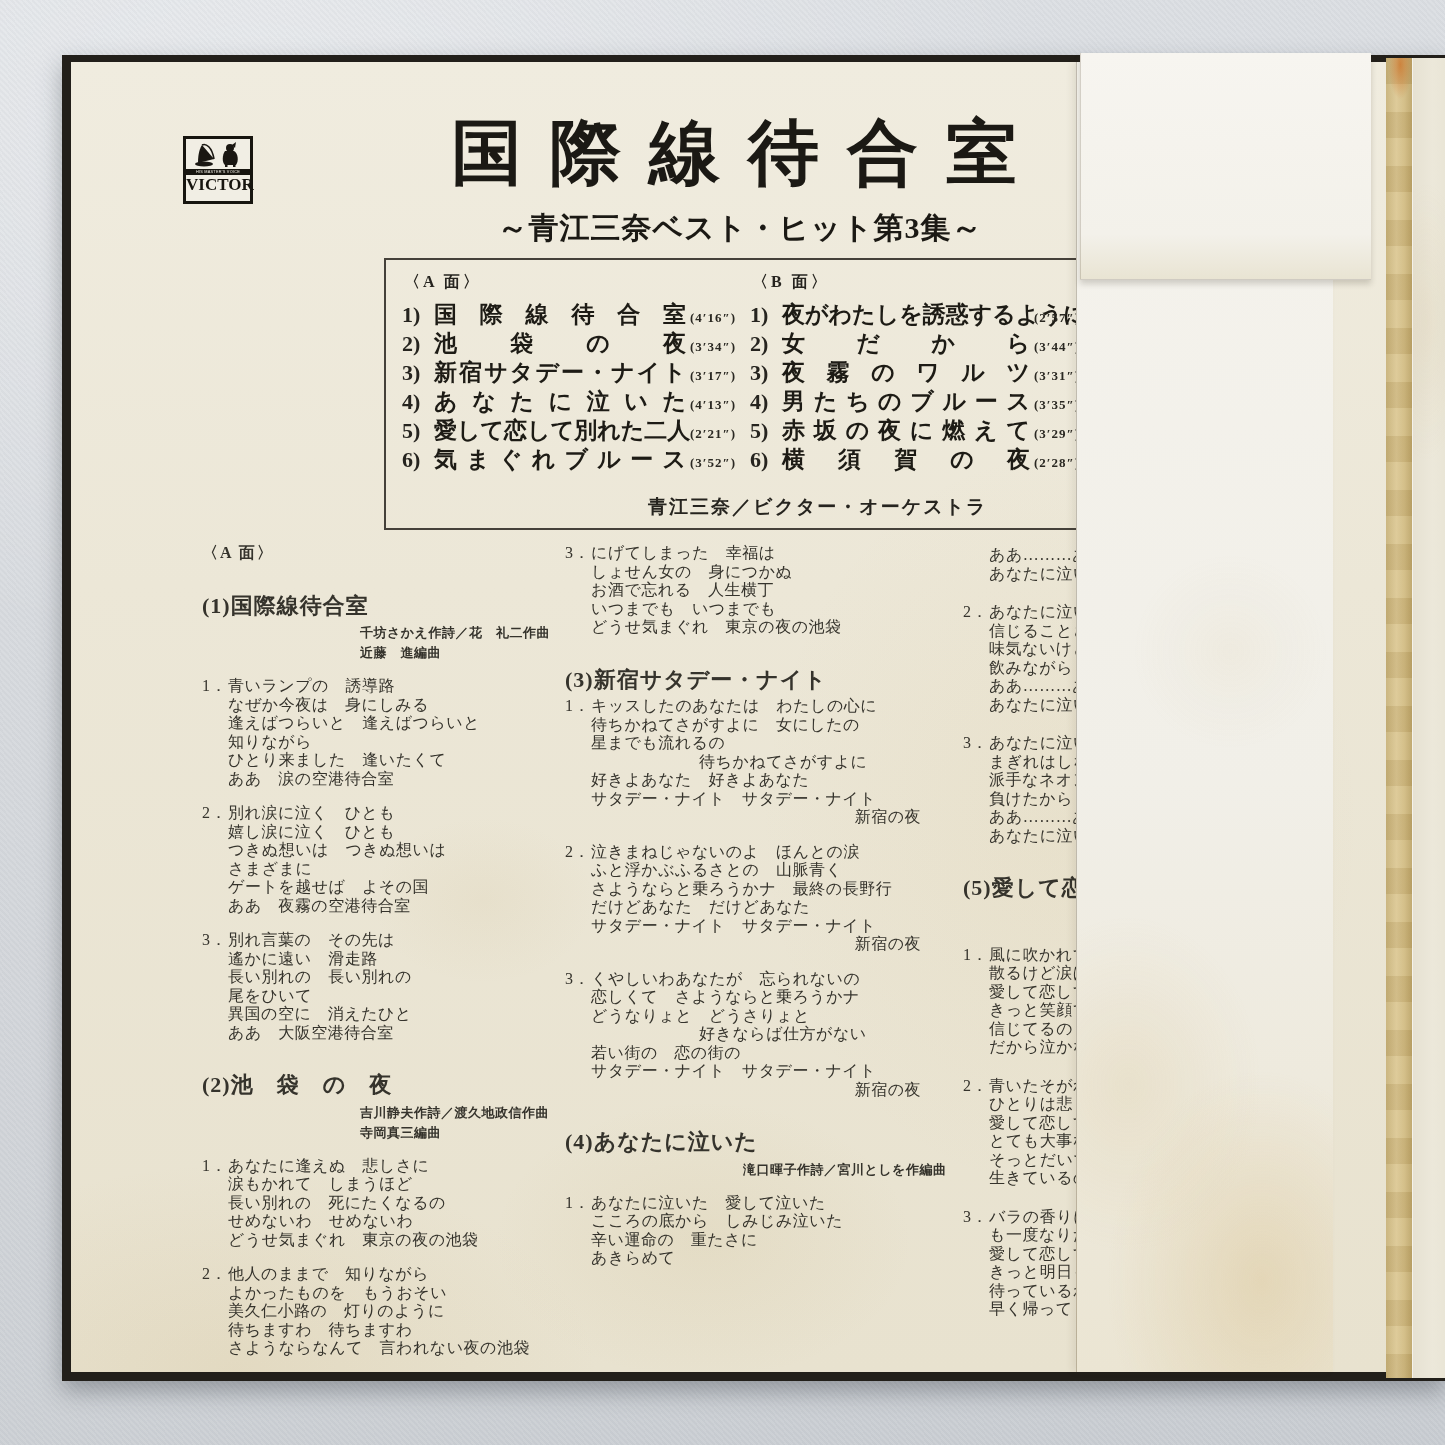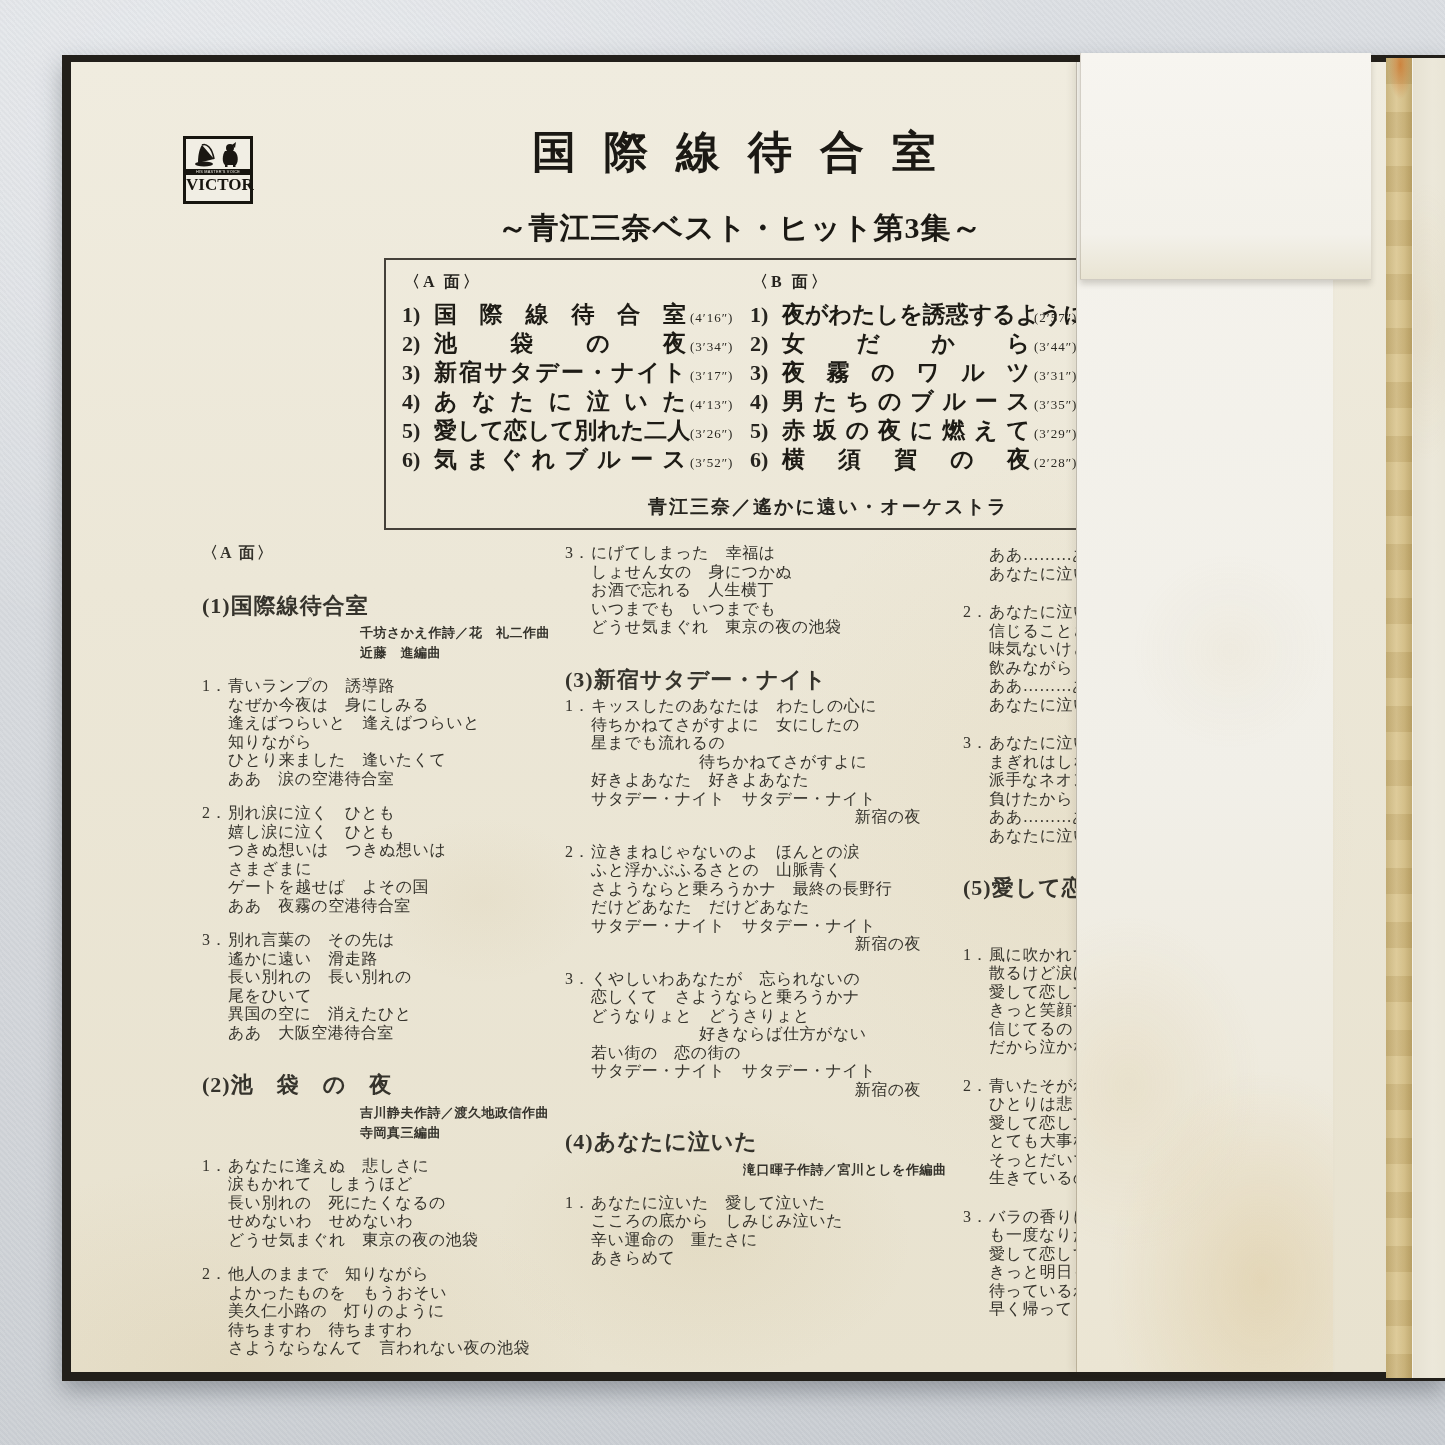--- a/index.html
+++ b/index.html
@@ -49,34 +49,34 @@
   
   .victor{position:absolute;left:183px;top:136px;width:70px;height:68px;border:3px solid #17150f;
     background:#f1eee4;box-sizing:border-box;display:flex;flex-direction:column;align-items:stretch;}
   .v-art{flex:1;display:flex;align-items:center;justify-content:center;}
   .v-tag{height:9px;background:#17150f;color:#f4f1e8;display:flex;align-items:center;justify-content:center;overflow:hidden;}
   .v-tag span{font-size:8px;line-height:8px;letter-spacing:.5px;transform:scale(.48);white-space:nowrap;font-family:"Liberation Sans",sans-serif;}
   .v-word{height:36px;text-align:center;font-weight:bold;font-size:17px;line-height:19px;color:#17150f;letter-spacing:0;}
 
   
   .album-title{position:absolute;left:368px;top:116px;width:760px;text-align:center;
-    font-size:44px;line-height:74px;font-weight:bold;letter-spacing:28px;color:#1b1914;white-space:nowrap;}
+    font-size:71px;line-height:74px;font-weight:bold;letter-spacing:28px;color:#1b1914;white-space:nowrap;}
   .album-subtitle{position:absolute;left:378px;top:202px;width:724px;text-align:center;
     font-size:30px;line-height:52px;font-weight:bold;letter-spacing:1px;color:#1b1914;white-space:nowrap;}
 
   
   .tracklist{position:absolute;left:384px;top:258px;width:700px;height:272px;box-sizing:border-box;
     border:2px solid #45413a;padding:10px 0 0 16px;display:flex;}
   .tside{width:348px;flex:none;}
   .side-label{font-size:16px;font-weight:bold;letter-spacing:3px;margin:2px 0 6px 2px;white-space:nowrap;}
   .trow{display:flex;align-items:baseline;height:29px;white-space:nowrap;}
   .tnum{width:32px;flex:none;font-size:22px;font-weight:bold;}
   .ttitle{width:252px;flex:none;display:flex;justify-content:space-between;font-size:23px;font-weight:bold;color:#1d1b15;}
   .tside.b .ttitle{width:248px;}
-  .ttime{font-size:13px;font-weight:normal;letter-spacing:1px;margin-left:4px;color:#2a2822;}
+  .ttime{font-size:13px;font-weight:bold;letter-spacing:1px;margin-left:4px;color:#2a2822;}
   .performer{position:absolute;left:262px;bottom:8px;font-size:19px;font-weight:bold;letter-spacing:2px;white-space:nowrap;}
 
   
   .lyr{position:absolute;font-size:16px;line-height:18.5px;letter-spacing:.5px;color:#35332c;}
   .lyr .blk-side{font-size:16px;font-weight:bold;letter-spacing:2px;margin-bottom:3px;}
   .lyr .blk-header{font-size:22px;font-weight:bold;letter-spacing:1px;margin:34px 0 8px;white-space:nowrap;}
   .lyr .blk-header:first-child{margin-top:0;}
   .lyr .blk-credit{padding-left:158px;font-size:13px;line-height:20px;font-weight:bold;margin:4px 0 14px;white-space:nowrap;}
   .lyr.c2 .blk-credit{padding-left:178px;}
   .lyr .verse{display:flex;margin-bottom:16px;}
@@ -186,21 +186,21 @@
               <span>て</span>
               <span>恋</span>
               <span>し</span>
               <span>て</span>
               <span>別</span>
               <span>れ</span>
               <span>た</span>
               <span>二</span>
               <span>人</span>
             </span>
-            <span class="ttime">(3′26″)</span>
+            <span class="ttime">(2′21″)</span>
           </div>
           <div class="trow">
             <span class="tnum">6)</span>
             <span class="ttitle">
               <span>気</span>
               <span>ま</span>
               <span>ぐ</span>
               <span>れ</span>
               <span>ブ</span>
               <span>ル</span>
@@ -289,21 +289,21 @@
               <span>横</span>
               <span>須</span>
               <span>賀</span>
               <span>の</span>
               <span>夜</span>
             </span>
             <span class="ttime">(2′28″)</span>
           </div>
         </div>
     </div>
-    <div class="performer">青江三奈／遙かに遠い・オーケストラ</div>
+    <div class="performer">青江三奈／ビクター・オーケストラ</div>
   </div>
 
   <div class="lyr c1">
       <div class="blk-side">〈A 面〉</div>
       <div class="blk-header">(1)国際線待合室</div>
       <div class="blk-credit">
         <div>千坊さかえ作詩／花　礼二作曲</div>
         <div>近藤　進編曲</div>
       </div>
       <div class="verse">

